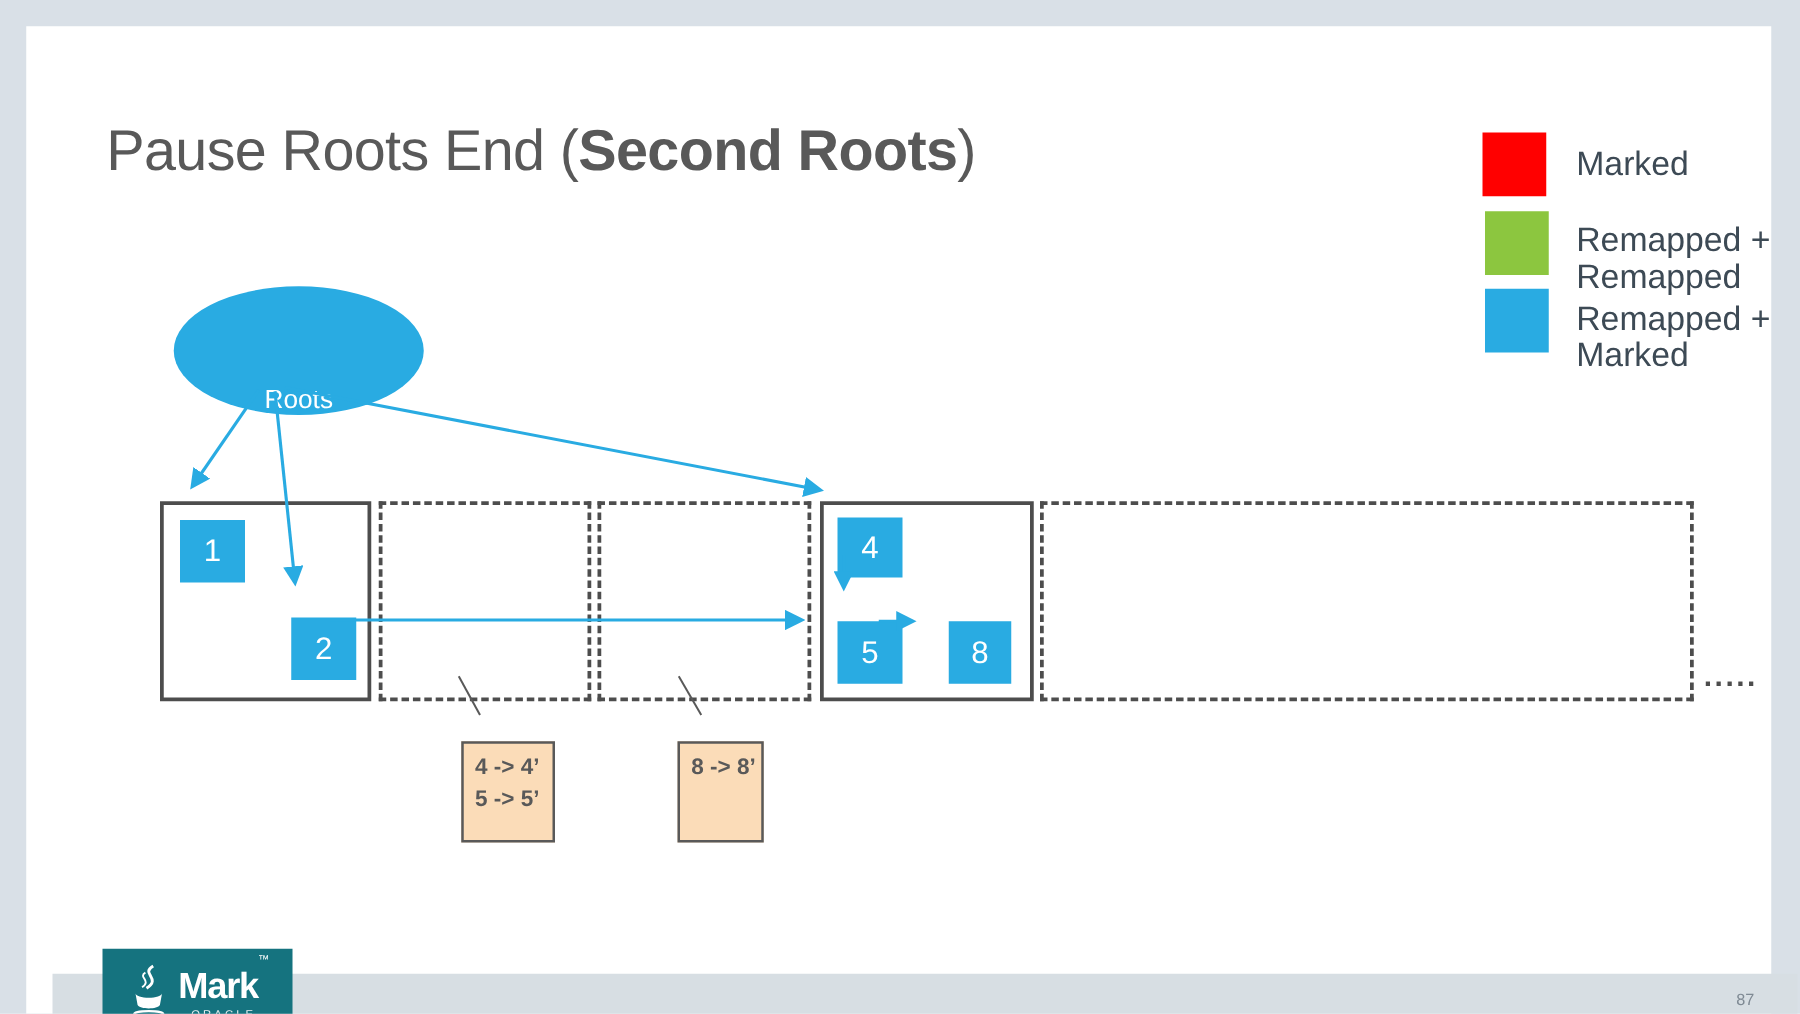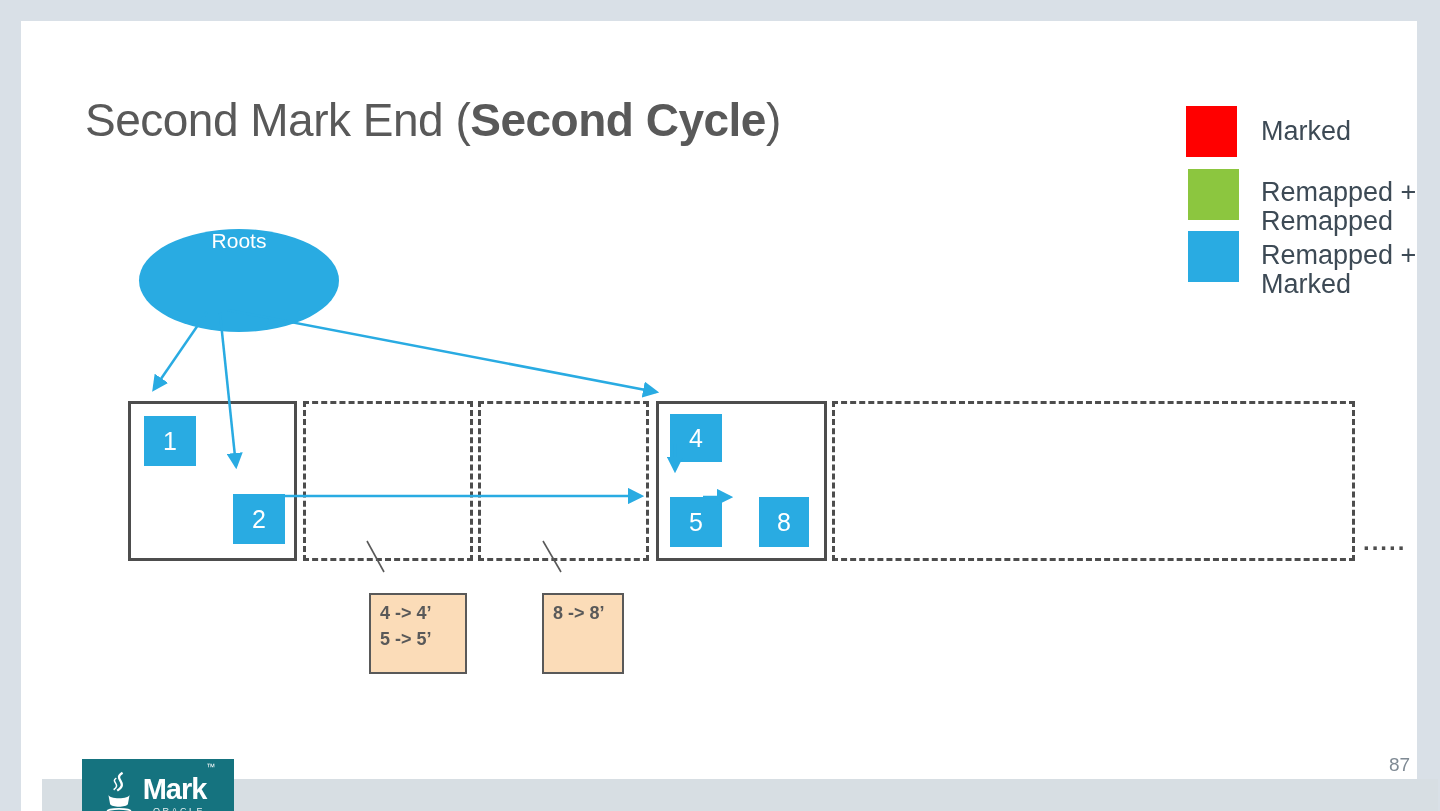--- a/index.html
+++ b/index.html
@@ -17,21 +17,21 @@
   #swatch-marked{left:1165px;top:85px;background:var(--marked-red);}
   #swatch-remapped-relocated{left:1167px;top:148px;background:var(--relocated-green);}
   #swatch-remapped-marked{left:1167px;top:210px;background:var(--accent-blue);}
   .legend-label{position:absolute;left:1240px;font-size:27px;line-height:29px;color:var(--legend-text);}
   #legend-label-1{top:96px;}
   #legend-label-2{top:157px;}
   #legend-label-3{top:220px;}
 
   
   #roots{position:absolute;left:118px;top:208px;width:200px;height:103px;border-radius:50%;
-         background:var(--accent-blue);color:#fff;display:flex;align-items:flex-start;justify-content:center;
+         background:var(--accent-blue);color:#fff;display:flex;align-items:flex-end;justify-content:center;
          font-size:21px;z-index:3;}
 
   
   .region{position:absolute;top:380px;height:160px;box-sizing:border-box;z-index:2;}
   .region.solid{border:3px solid var(--region-border);}
   .region.dashed{border:3px dashed var(--region-border);}
   #region-a{left:107px;width:169px;}
   #region-b{left:282px;width:170px;}
   #region-c{left:457px;width:171px;}
   #region-d{left:635px;width:171px;}
@@ -46,47 +46,47 @@
   #cell-5{left:649px;top:476px;}
   #cell-8{left:738px;top:476px;width:50px;}
 
   #ellipsis{position:absolute;left:1342px;top:507px;font-size:24px;font-weight:700;
             color:var(--region-border);letter-spacing:2px;}
 
   
   .callout{position:absolute;top:572px;height:81px;box-sizing:border-box;background:var(--callout-fill);
            border:2px solid var(--callout-border);color:var(--callout-border);font-weight:700;
            font-size:18px;line-height:26px;padding:5px 0 0 9px;z-index:3;}
-  #callout-1{left:348px;width:98px;}
-  #callout-2{left:521px;width:82px;}
+  #callout-1{left:348px;width:75px;}
+  #callout-2{left:521px;width:69px;}
 
   
   #arrow-layer{position:absolute;left:0;top:0;width:1440px;height:811px;pointer-events:none;z-index:4;}
   .arrow{stroke:var(--accent-blue);stroke-width:2.5;fill:none;}
   .connector{stroke:var(--callout-border);stroke-width:1.6;fill:none;}
   #arrowhead path{fill:var(--accent-blue);}
 
   
   #footer-strip{position:absolute;left:21px;top:758px;width:1396px;height:53px;background:var(--footer-strip);}
   #logo-block{position:absolute;left:61px;top:738px;width:152px;height:73px;background:var(--footer-teal);
               display:flex;align-items:center;justify-content:center;gap:6px;z-index:5;}
   #logo-text{display:flex;flex-direction:column;align-items:center;line-height:1;}
   #logo-wordmark{color:#fff;font-size:29px;font-weight:700;letter-spacing:-1px;}
   #logo-tm{color:#fff;font-size:9px;vertical-align:top;position:relative;top:-12px;}
   #logo-company{color:#e8f1f2;font-size:9px;letter-spacing:2.5px;margin-top:3px;}
   #copyright{position:absolute;left:664px;top:771px;font-size:13px;color:var(--footer-text);}
-  #page-number{position:absolute;left:1368px;top:733px;font-size:19px;color:var(--footer-text);}
+  #page-number{position:absolute;left:1368px;top:771px;font-size:13px;color:var(--footer-text);}
 </style>
 </head>
 <body>
 
 <div id="root">
   <div id="slide">
 
-    <h1 id="title"><span>Second Mark End (</span><b>Second Cycle</b><span>)</span></h1>
+    <h1 id="title"><span>Pause Roots End (</span><b>Second Roots</b><span>)</span></h1>
 
     <div class="swatch" id="swatch-marked"></div>
     <div class="legend-label" id="legend-label-1">
       <div>Marked</div>
       <div></div>
     </div>
 
     <div class="swatch" id="swatch-remapped-relocated"></div>
     <div class="legend-label" id="legend-label-2">
       <div>Remapped +</div>

